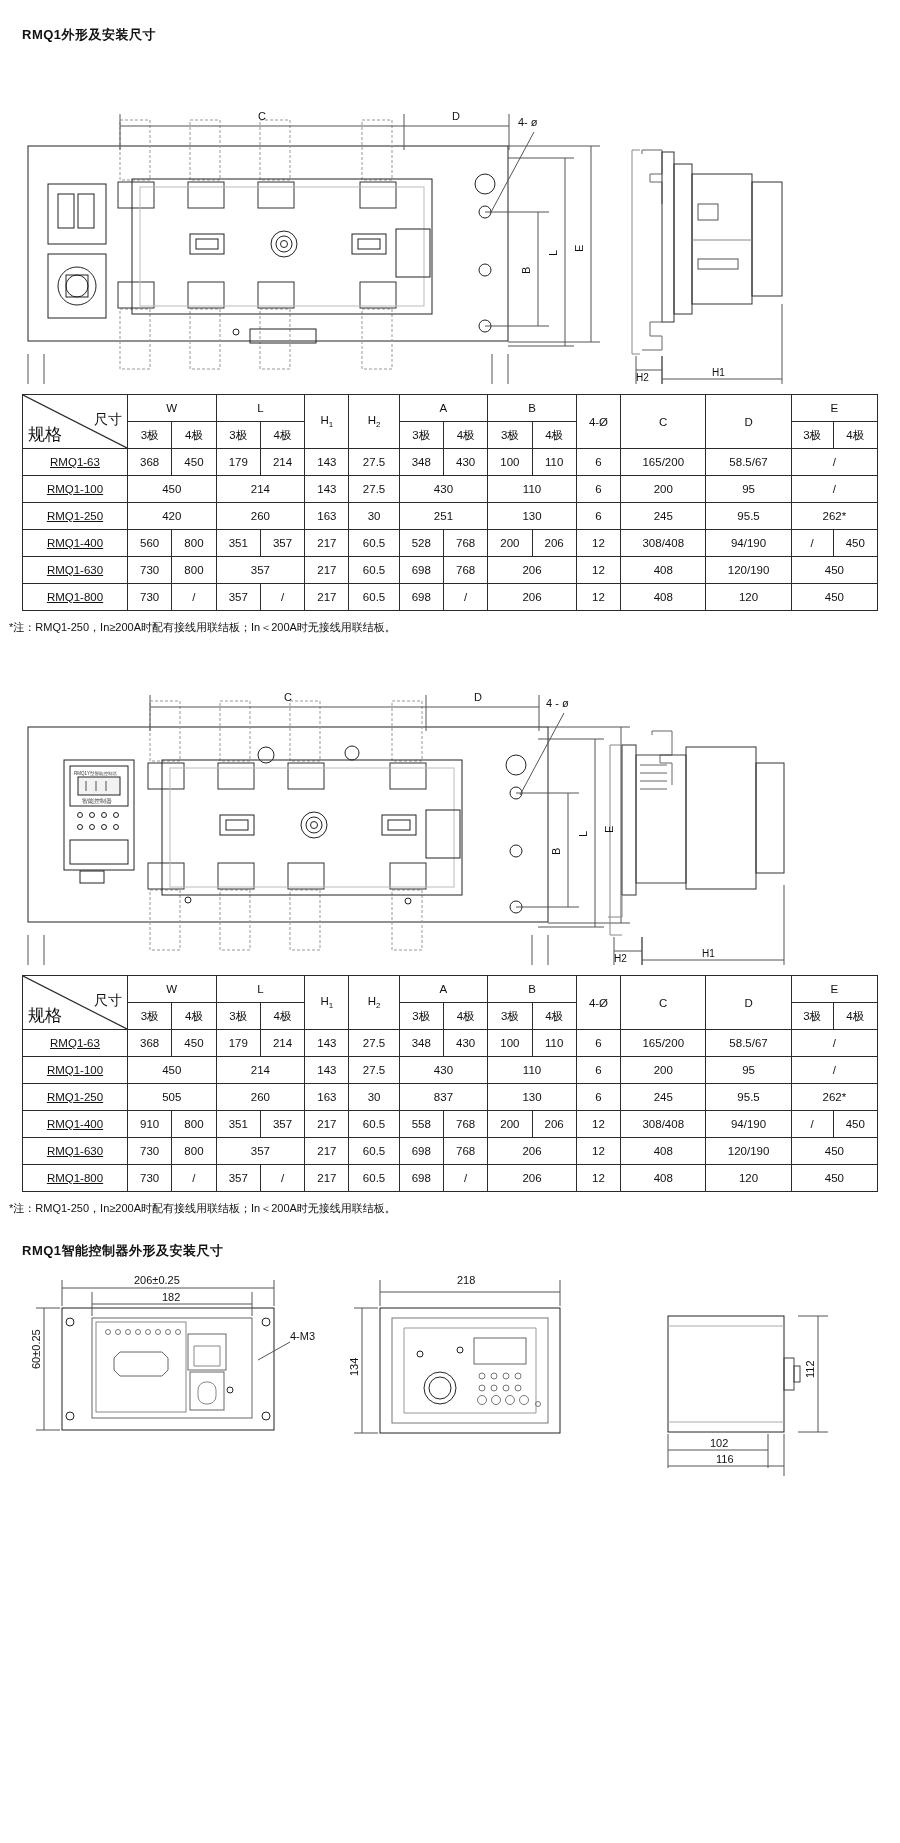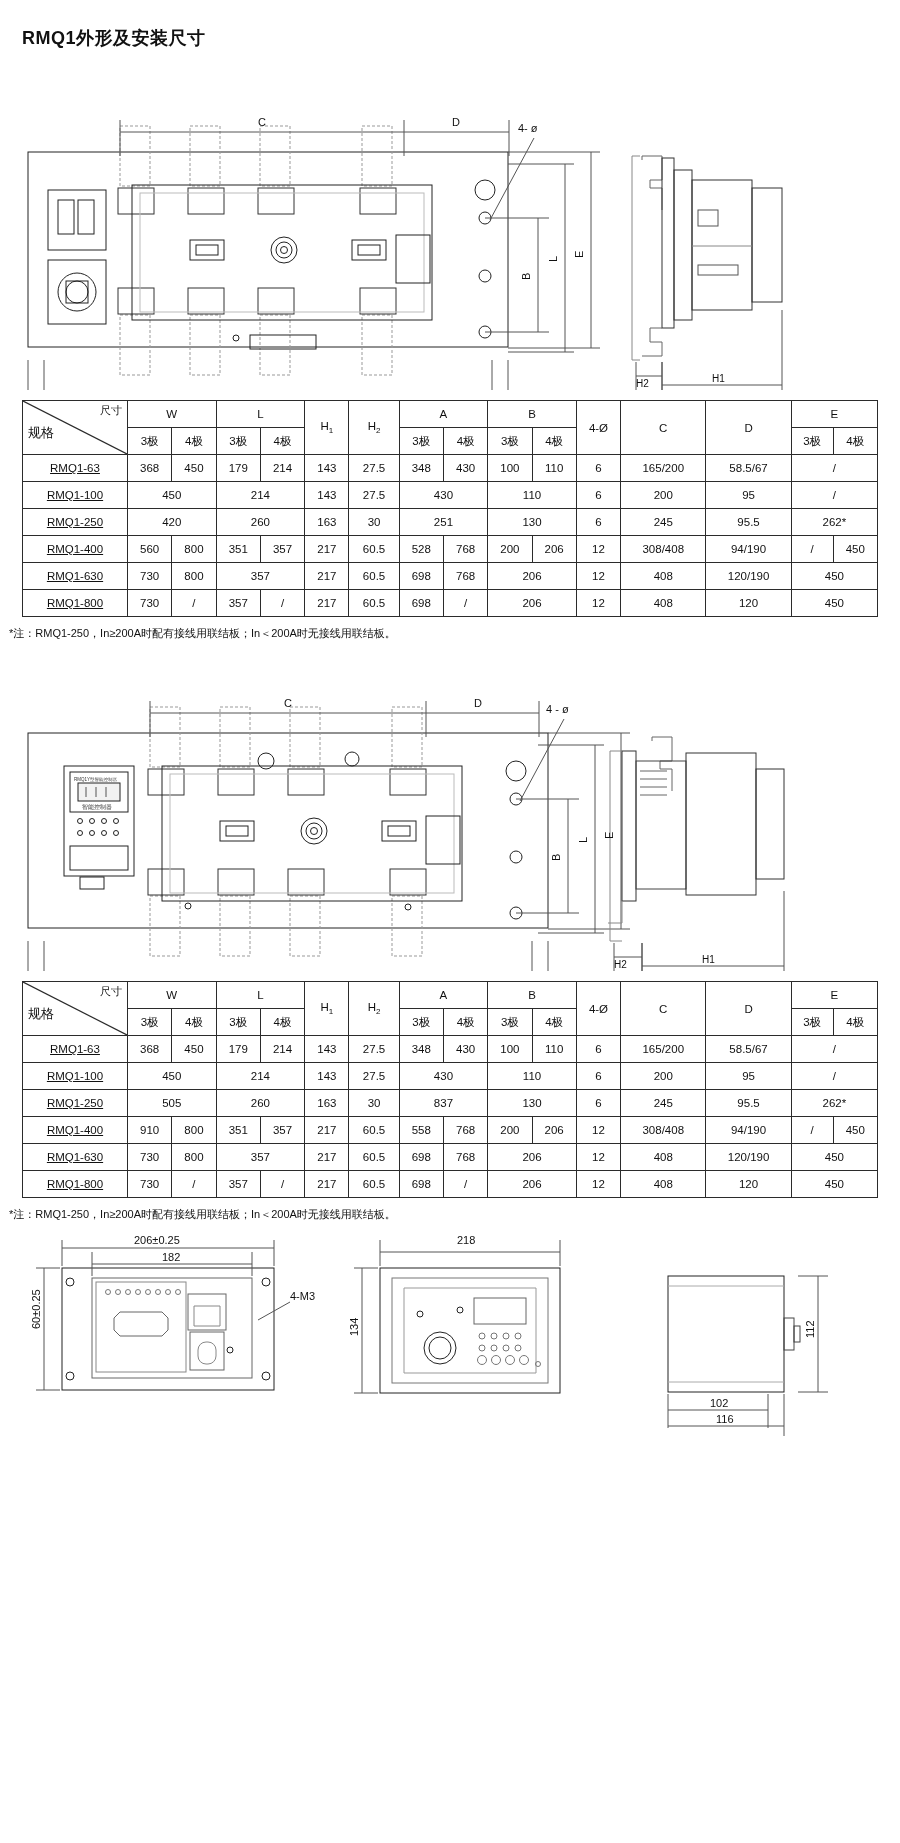--- a/index.html
+++ b/index.html
@@ -6,21 +6,21 @@
   body{
     width:900px;
     background:#ffffff;
     font-family:"Liberation Sans","DejaVu Sans",sans-serif;
     color:#1a1a1a;
     -webkit-font-smoothing:antialiased;
   }
   .page{width:900px;position:relative;padding:0;}
   .section{margin:0 0 0 0;}
   .sec-title{
-    font-size:18px;
+    font-size:13px;
     font-weight:bold;
     color:#111;
     margin:26px 0 10px 22px;
     letter-spacing:.5px;
   }
   .fig{
     position:relative;
     margin:0 22px;
     height:330px;
   }
@@ -43,22 +43,22 @@
   .sub{font-size:8px;vertical-align:sub;}
   .note{
     font-size:11px;
     margin:9px 22px 0 9px;
     color:#111;
   }
   .corner-cell{position:relative;padding:0;height:42px;width:100px;}
   .corner-cell .diag{
     position:absolute;left:0;top:0;width:100%;height:100%;
   }
-  .corner-cell .tr{position:absolute;right:5px;top:2px;font-size:11px;}
-  .corner-cell .bl{position:absolute;left:5px;bottom:12px;font-size:13px;}
+  .corner-cell .tr{position:absolute;right:5px;top:16px;font-size:14px;}
+  .corner-cell .bl{position:absolute;left:5px;bottom:2px;font-size:17px;}
   .ctrl-fig{margin:8px 22px 20px 22px;position:relative;height:215px;}
   .spacer{height:14px;}
 </style>
 </head>
 <body>
 
 <div class="page">
 
   <div class="section">
     <div class="sec-title">RMQ1外形及安装尺寸</div>
@@ -566,20 +566,21 @@
         <td>120</td>
         <td colspan="2">450</td>
       </tr>
     </tbody>
       </table>
 
     <div class="note">*注：RMQ1-250，In≥200A时配有接线用联结板；In＜200A时无接线用联结板。</div>
   </div>
 
   <div class="section">
+    <div class="sec-title">RMQ1智能控制器外形及安装尺寸</div>
 
     <div class="ctrl-fig">
       <svg width="856" height="215" viewBox="0 0 856 215">
         <g stroke="#222" fill="none" stroke-width="1">
 
           <rect x="40" y="38" width="212" height="122"></rect>
           <rect x="70" y="48" width="160" height="100" stroke="#666"></rect>
           <rect x="74" y="52" width="90" height="90" stroke="#888"></rect>
           <g stroke="#777">
             <circle cx="86" cy="62" r="2.5"></circle>

